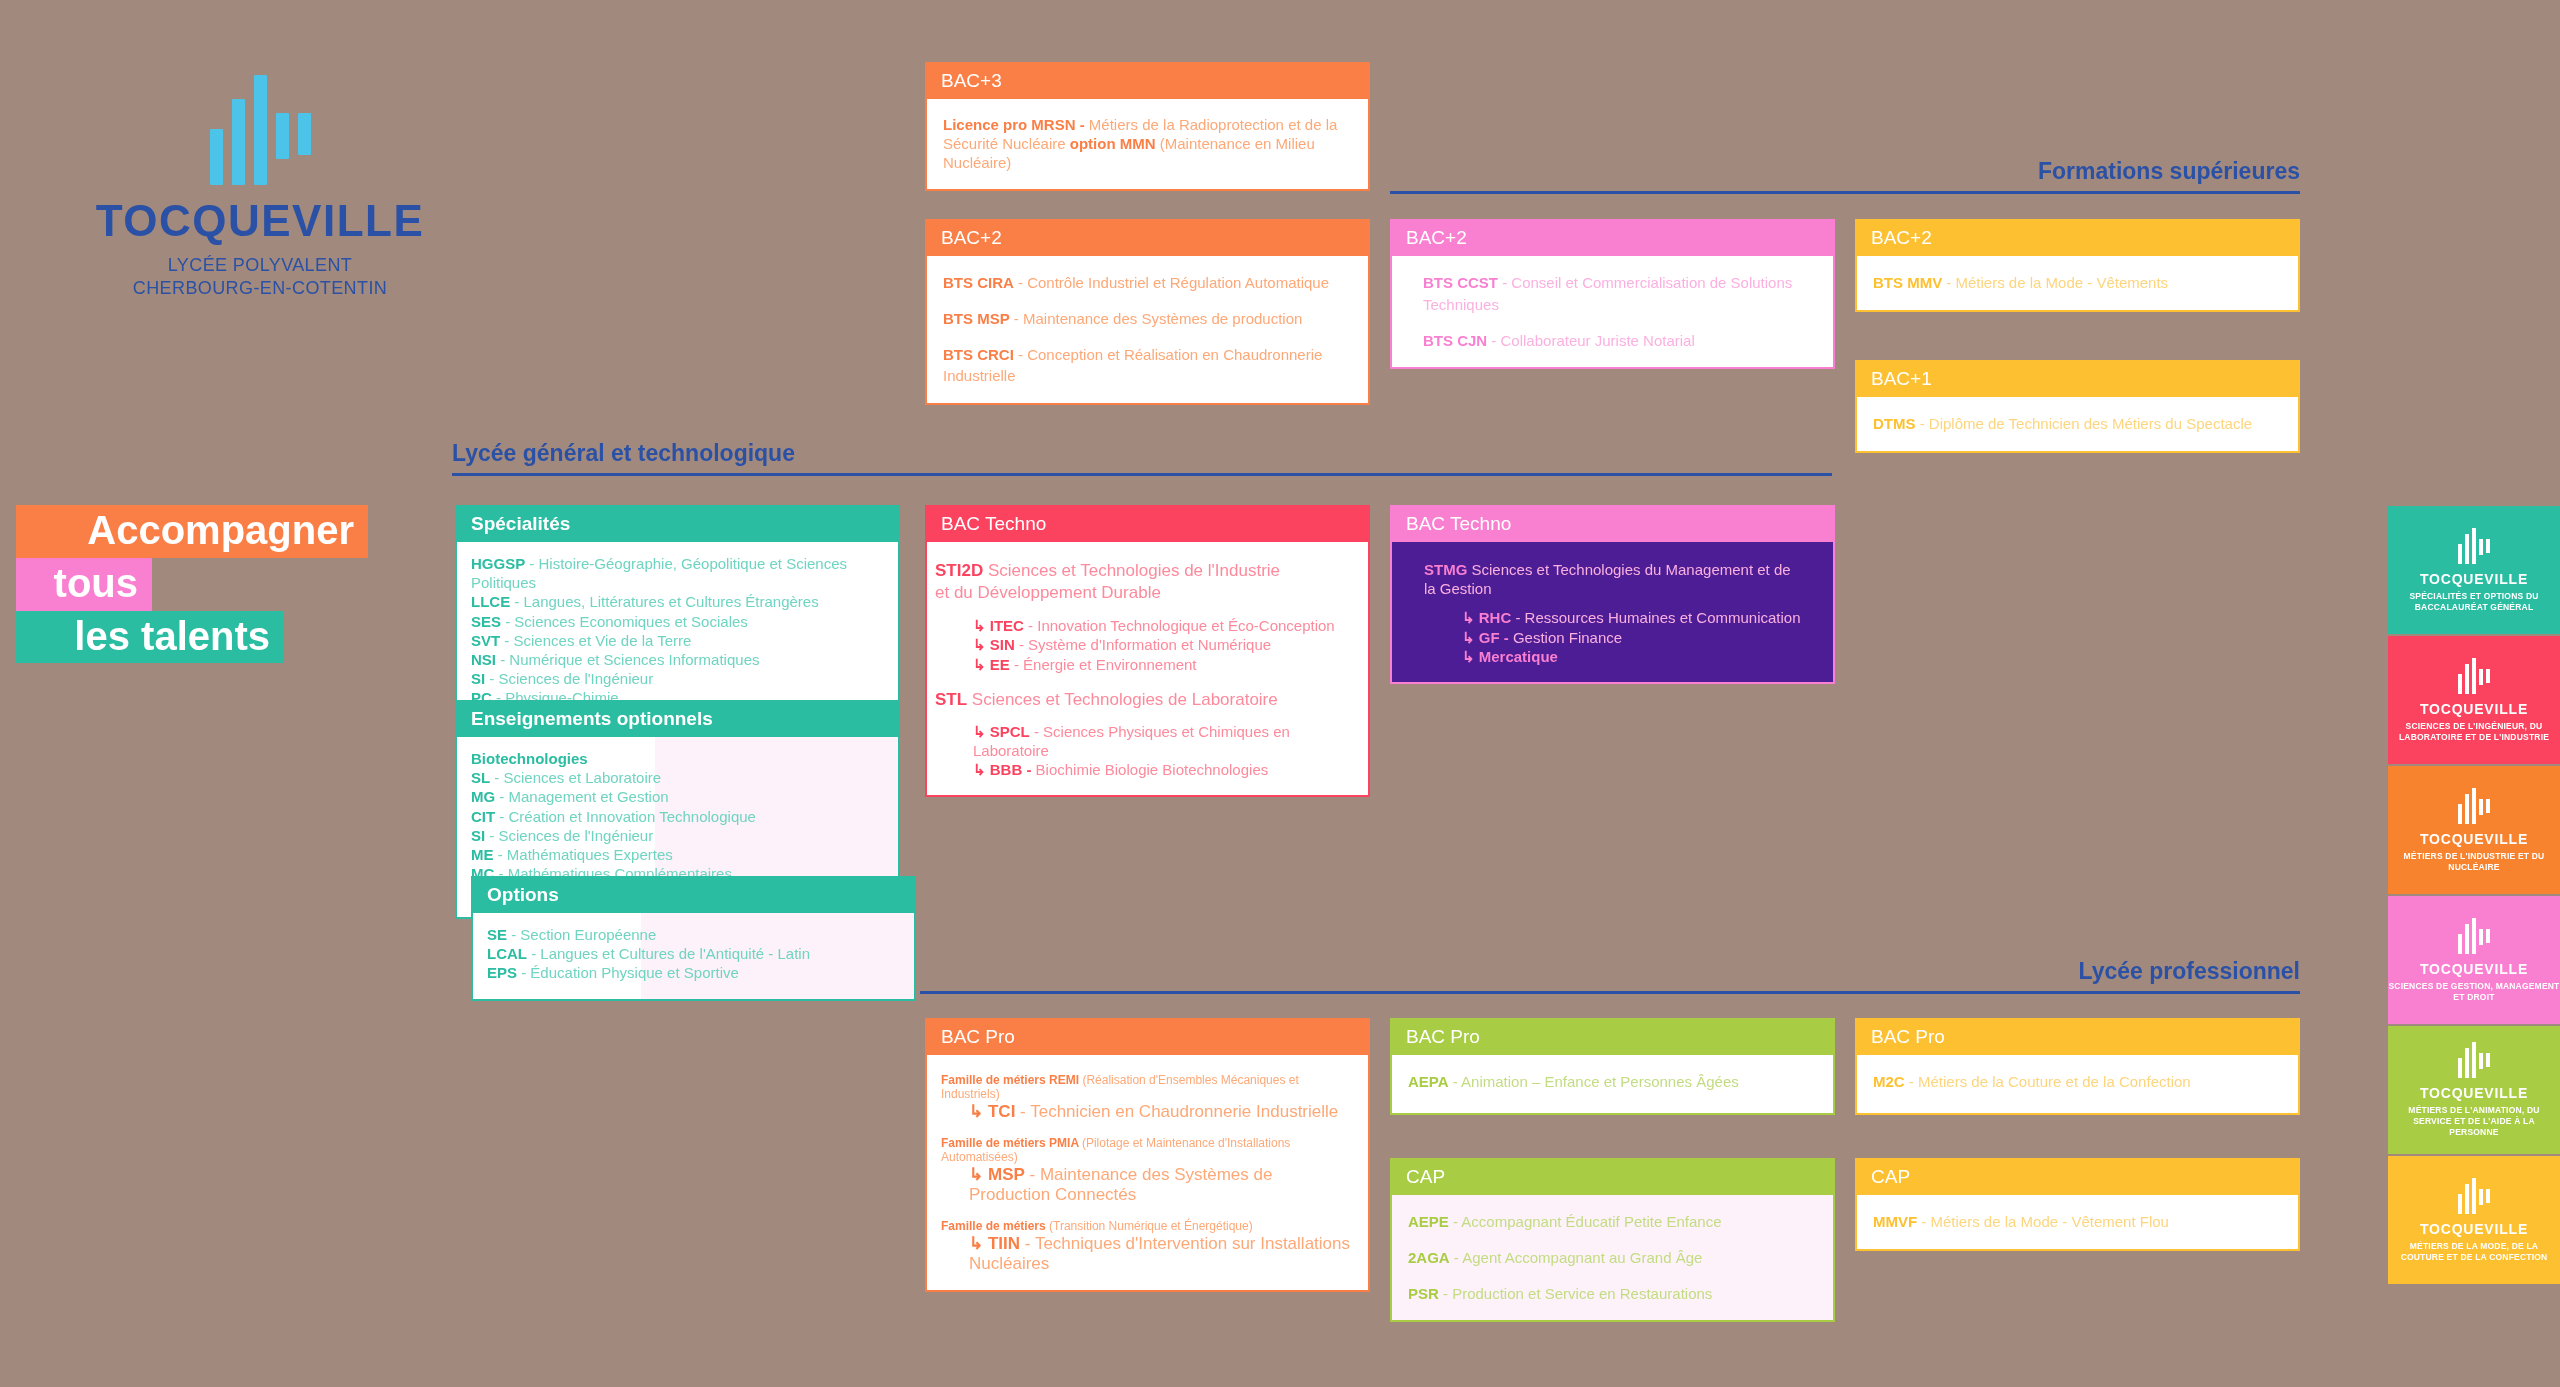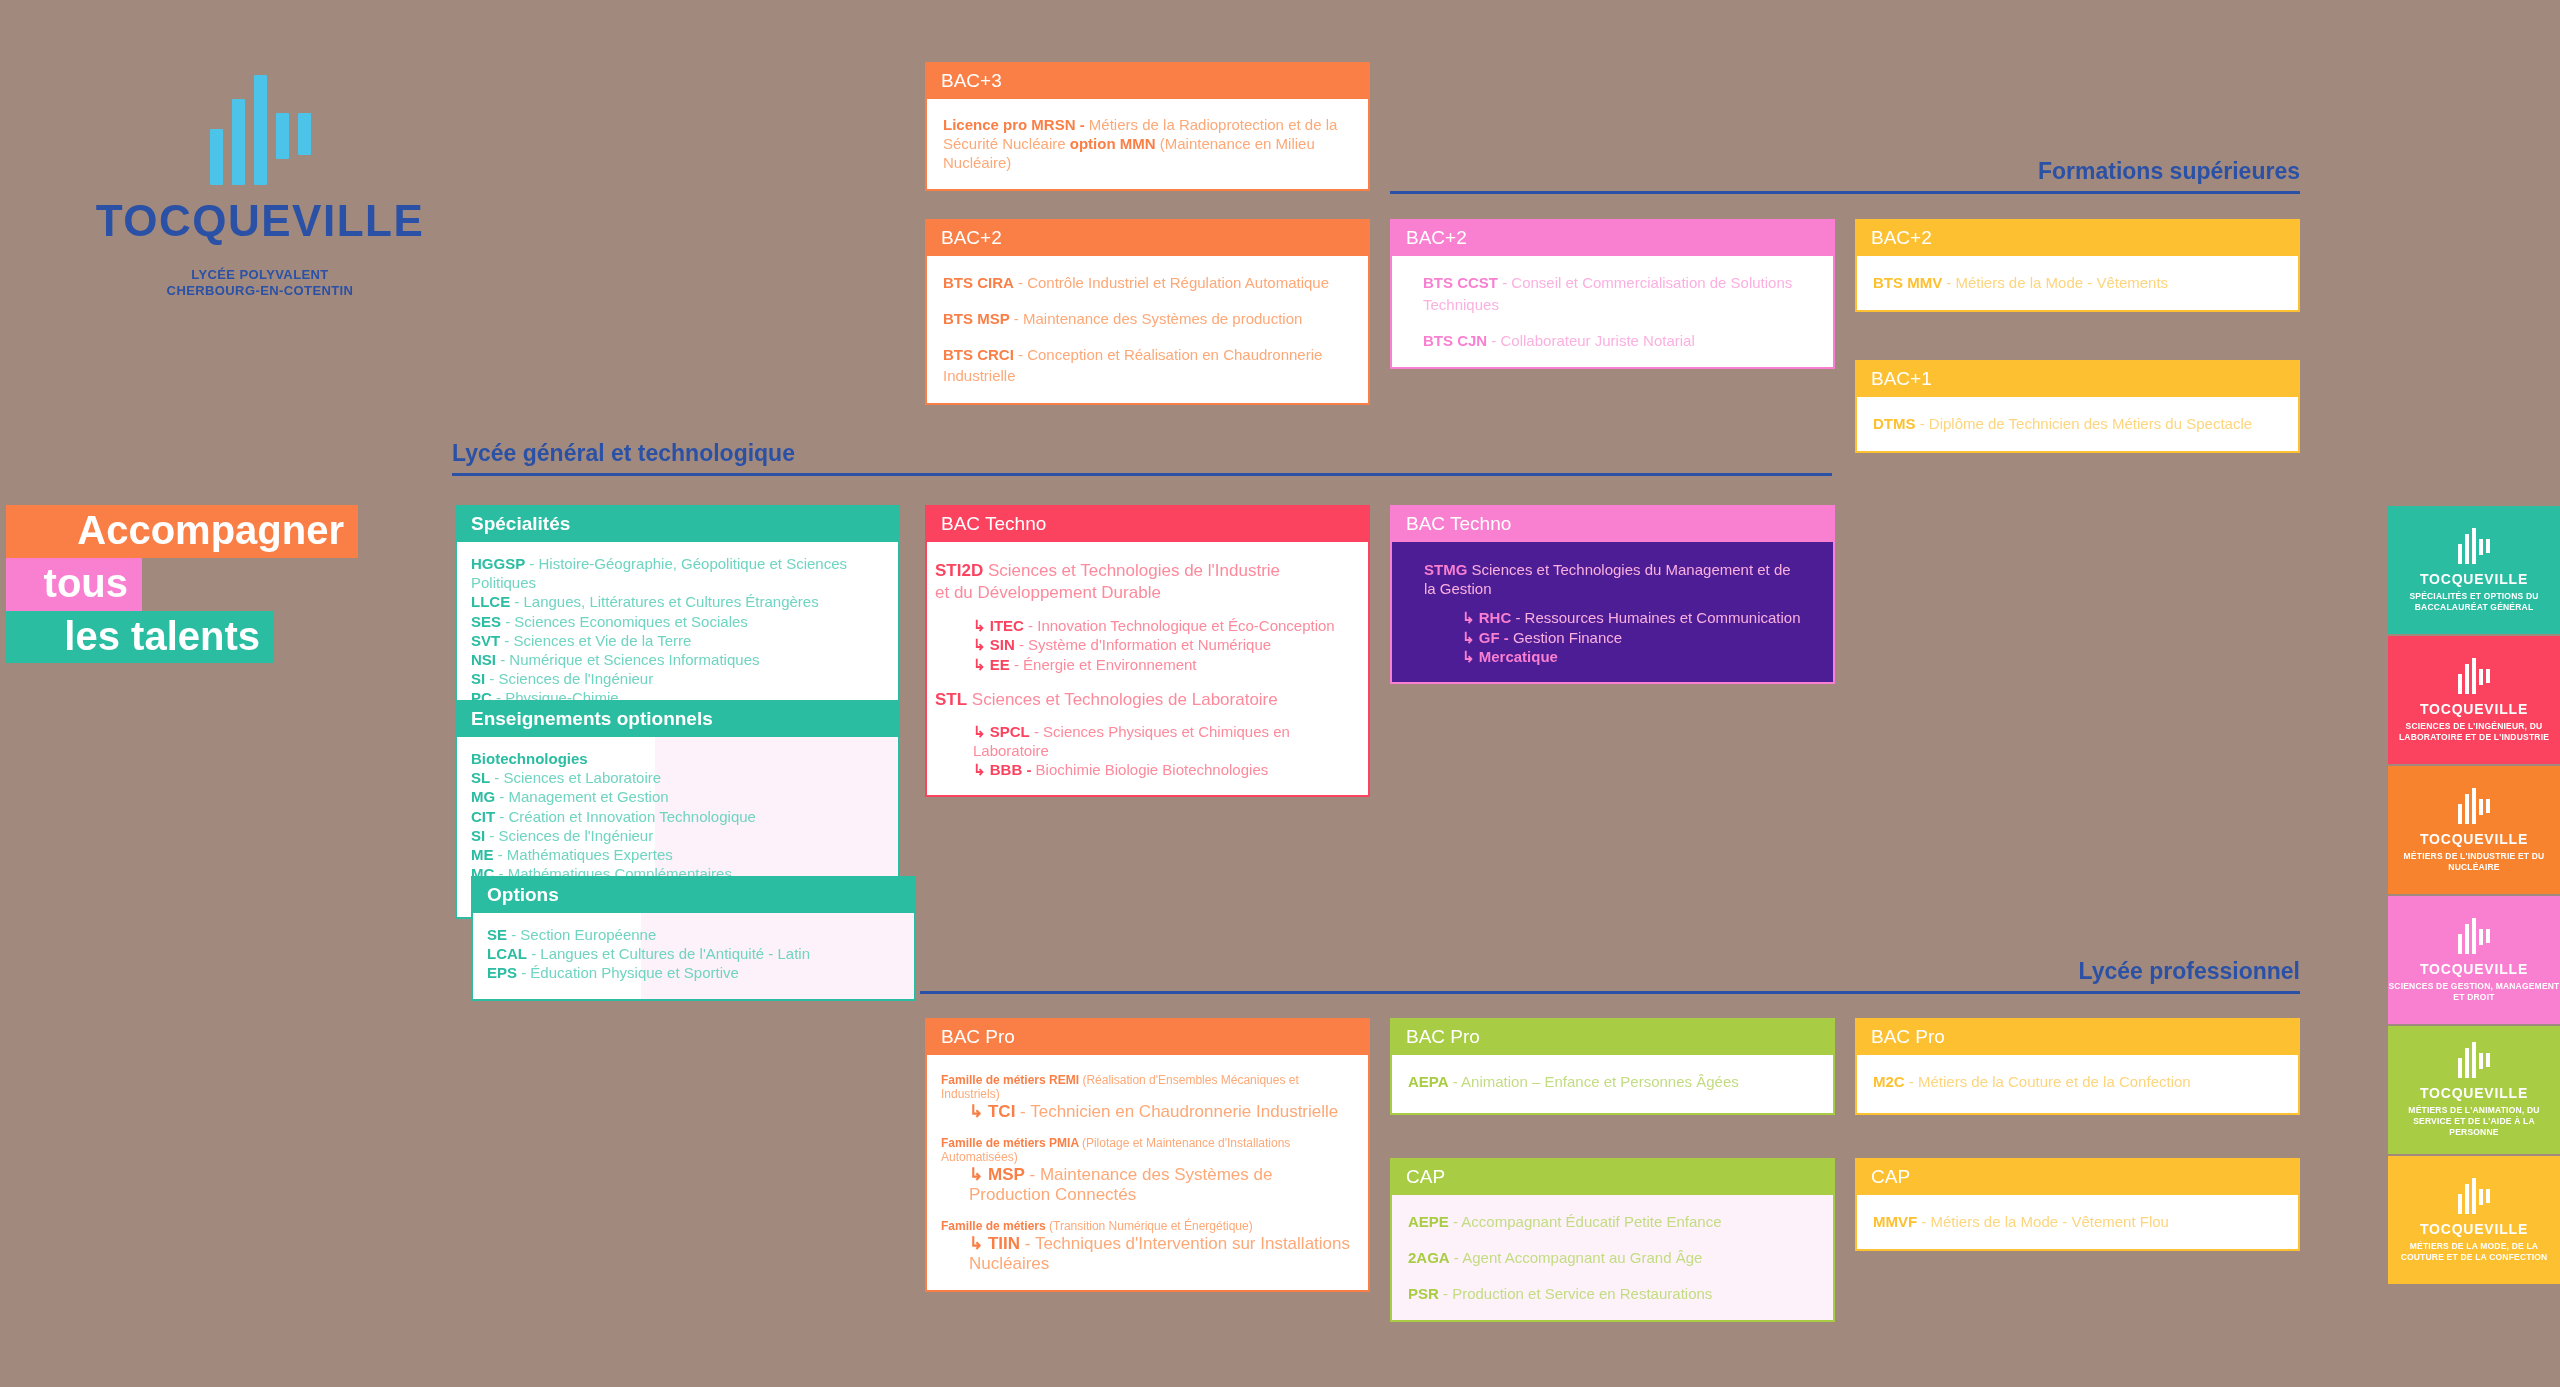--- a/index.html
+++ b/index.html
@@ -10,24 +10,24 @@
     overflow:hidden;position:relative;
   }
   .stage{position:absolute;inset:0;}
   .abs{position:absolute;}
 
   
   .logo-wrap{left:85px;top:75px;width:350px;text-align:center;}
   .logo-bars{height:110px;display:flex;align-items:flex-end;justify-content:center;gap:9px;margin-bottom:14px;}
   .logo-bars i{display:block;background:#4cc3e8;width:13px;border-radius:1px;}
   .logo-title{font-size:44px;font-weight:bold;color:#2a51a5;letter-spacing:1.5px;line-height:1;}
-  .logo-sub{font-size:13px;font-weight:bold;color:#2a51a5;letter-spacing:.4px;line-height:1.25;margin-top:24px;}
-
-  
-  .tagline{left:6px;top:505px;}
+  .logo-sub{font-size:18px;font-weight:normal;color:#2a51a5;letter-spacing:.4px;line-height:1.25;margin-top:11px;}
+
+  
+  .tagline{left:16px;top:505px;}
   .tagline div{color:#fff;font-size:40px;font-weight:bold;padding:5px 14px 7px 0;line-height:1.02;display:block;box-sizing:border-box;}
   .tg1{background:#fa7f46;width:352px;text-align:right;}
   .tg2{background:#f97fd0;width:136px;text-align:right;}
   .tg3{background:#2bbda2;width:268px;text-align:right;}
 
   
   .sec{color:#2a51a5;font-size:23px;font-weight:bold;}
   .sec .rule{height:3px;background:#2a51a5;margin-top:6px;}
   .sec.right{text-align:right;}
 

